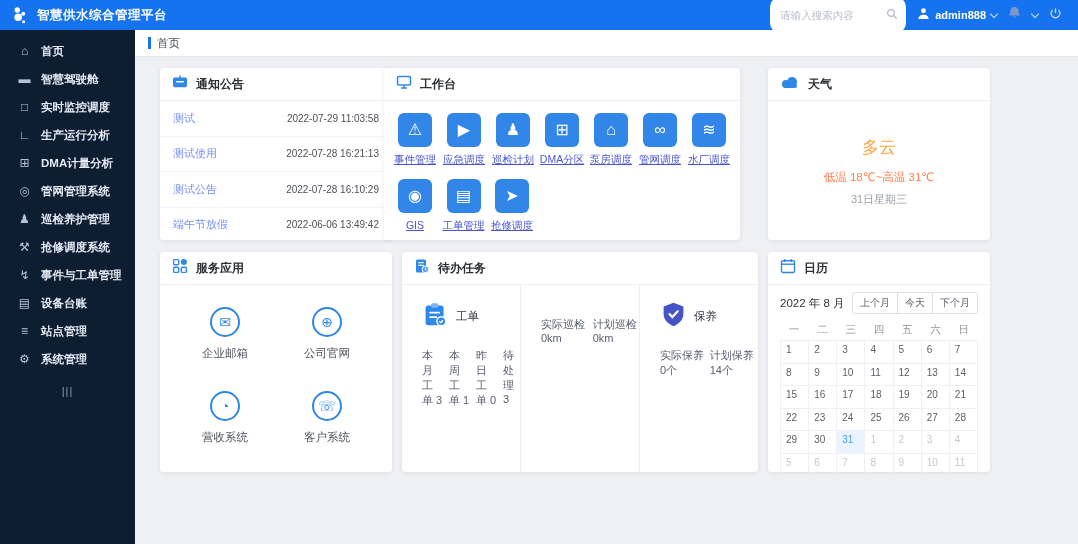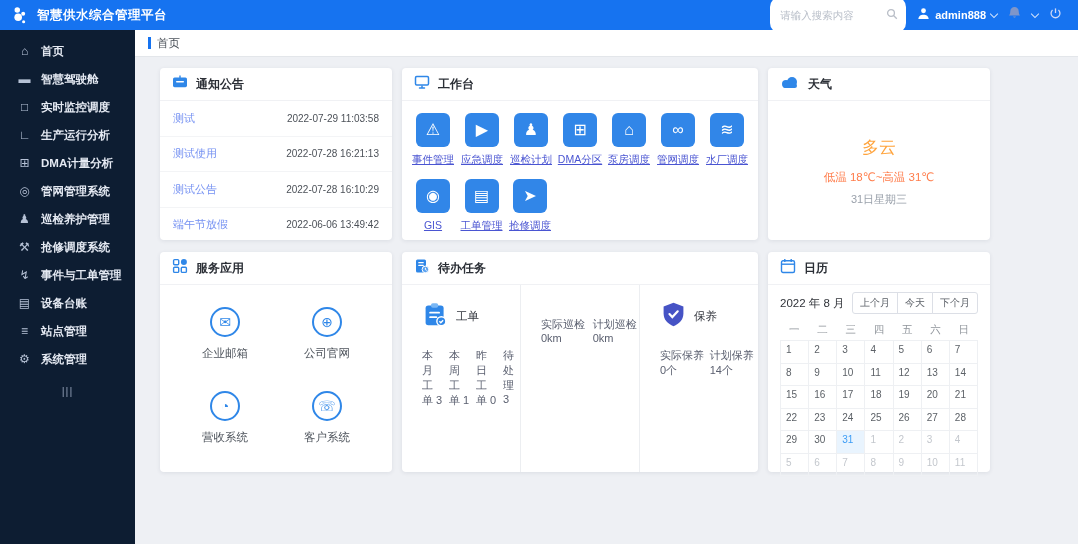--- a/index.html
+++ b/index.html
@@ -67,21 +67,21 @@
   
   #notice-card { left:25px; top:11px; width:232px; height:172px; }
   .notice-row {
     height:34.5px; display:flex; align-items:center; justify-content:space-between;
     padding:0 13px; border-bottom:1px solid #f3f4f6;
   }
   .notice-row:last-child { border-bottom:none; }
   .notice-link { font-size:11px; color:#7591f2; text-decoration:none; cursor:pointer; }
   .notice-time { font-size:10px; color:#4c5158; }
   
-  #workbench-card { left:267px; top:11px; width:356px; height:172px; }
+  #workbench-card { left:249px; top:11px; width:356px; height:172px; }
   .apps-row { display:flex; padding:0 14px; justify-content:space-between; margin-top:12px; }
   .apps-row.second { justify-content:flex-start; gap:14.5px; }
   .app { width:34px; display:flex; flex-direction:column; align-items:center; text-decoration:none; cursor:pointer; }
   .tile {
     width:34px; height:34px; border-radius:6px; background:#3186e8; color:#fff;
     display:flex; align-items:center; justify-content:center; font-size:16px; line-height:1;
   }
   .app-label { margin-top:6px; font-size:10.5px; color:#4a55d2; text-decoration:underline; white-space:nowrap; }
   
   #weather-card { left:633px; top:11px; width:222px; height:172px; }

